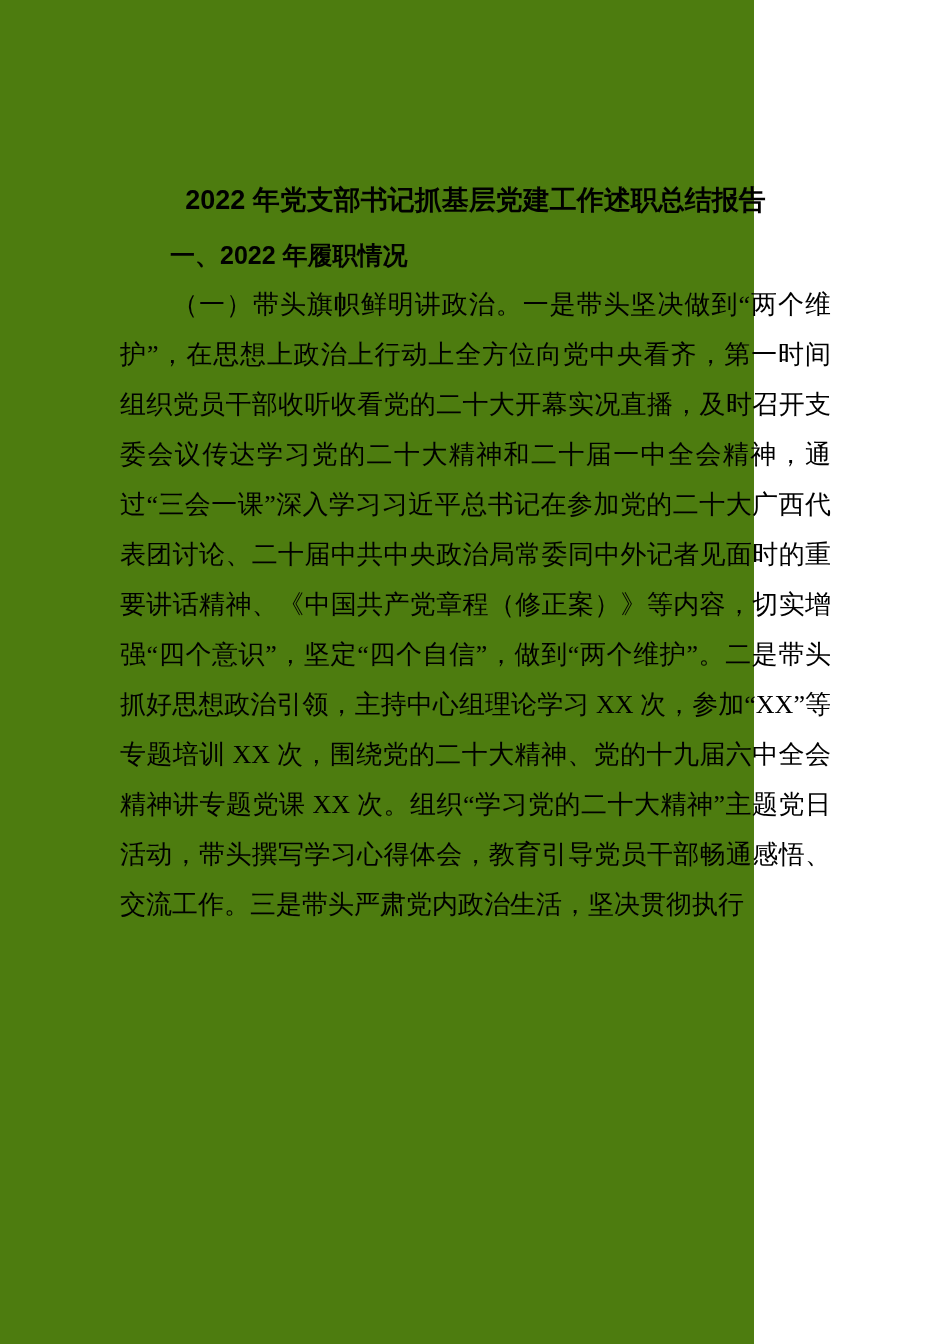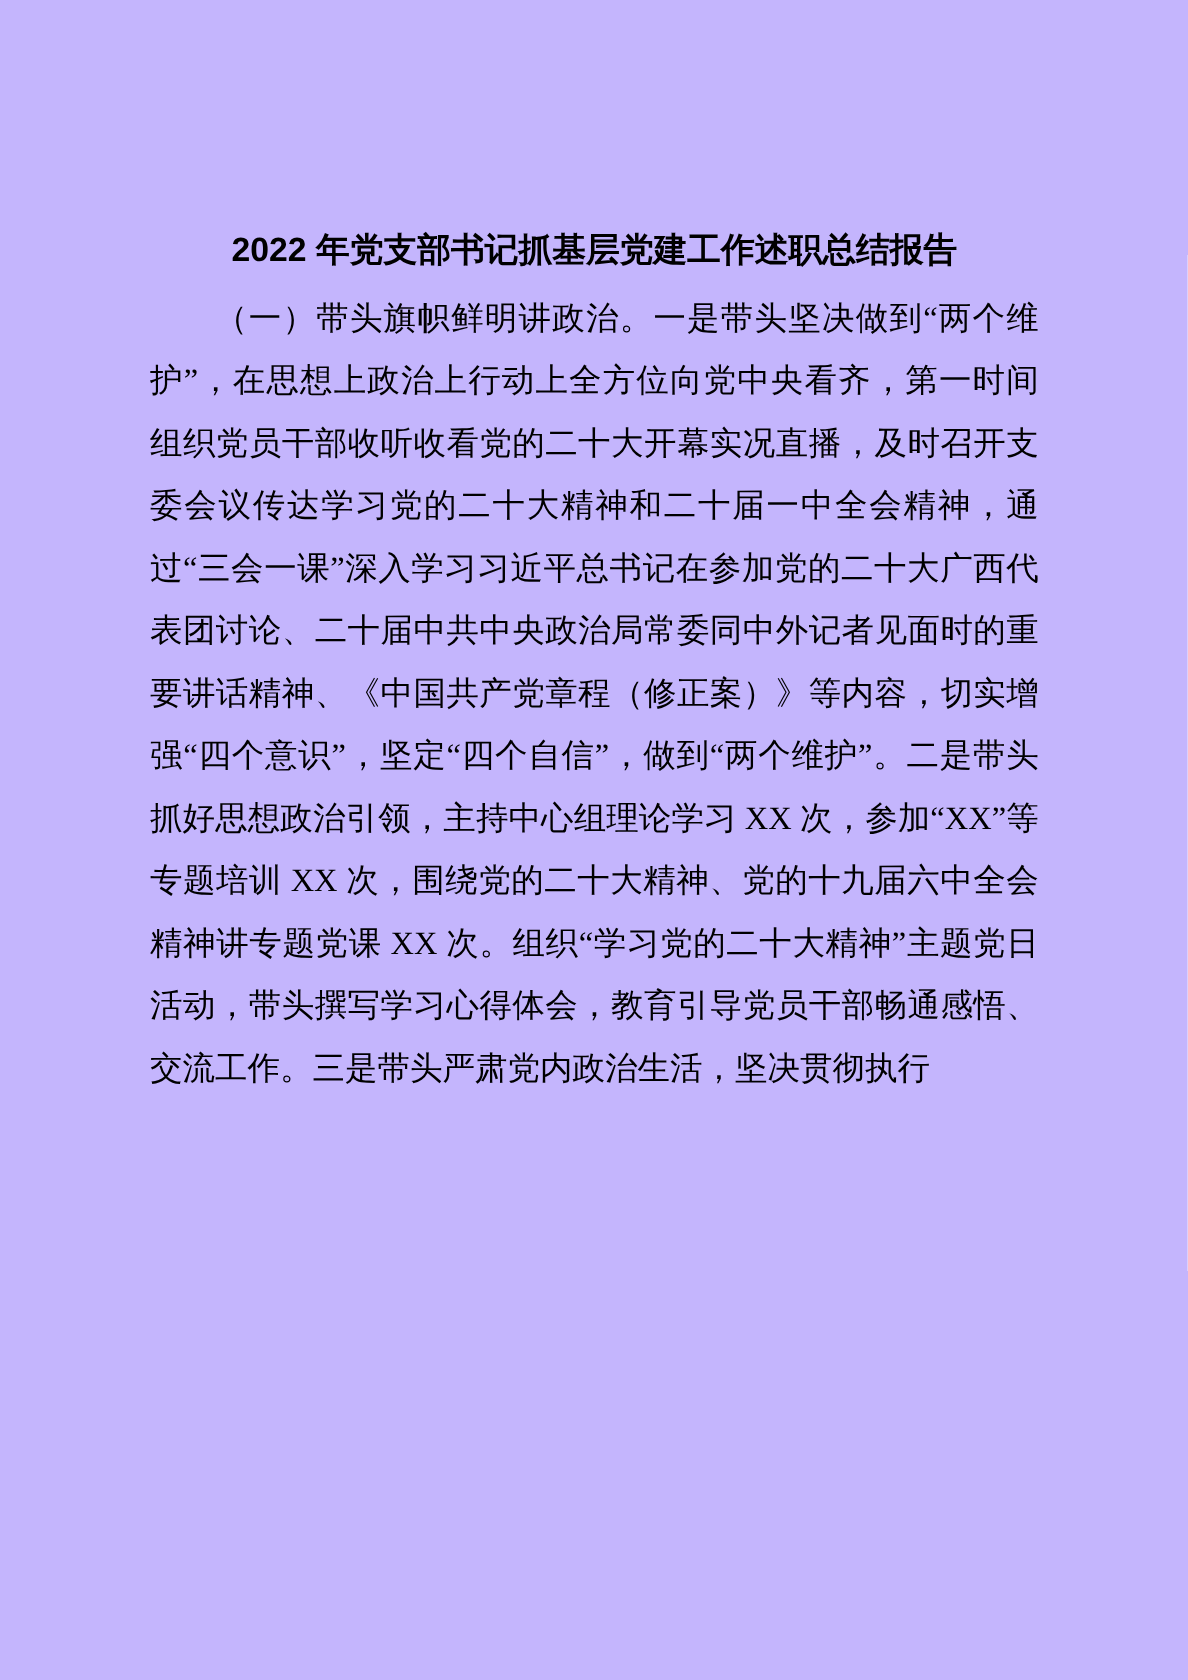--- a/index.html
+++ b/index.html
@@ -8,23 +8,23 @@
   }
   body {
     width: 950px;
     height: 1344px;
     background: #ffffff;
     overflow: hidden;
     position: relative;
   }
   .page {
     position: relative;
-    width: 950px;
+    width: 754px;
     height: 1344px;
-    background: #c4b5fd;
+    background: #4d7c0f;
   }
   .content {
     position: absolute;
     left: 120px;
     top: 180px;
     width: 711px;
     color: #000000;
   }
   .doc-title {
     margin: 0 0 10px 0;
@@ -56,15 +56,16 @@
     text-indent: 2em;
     color: #000000;
   }
 </style>
 </head>
 <body>
 
 <div class="page">
   <div class="content">
     <h1 class="doc-title">2022 年党支部书记抓基层党建工作述职总结报告</h1>
+    <h2 class="heading">一、2022 年履职情况</h2>
     <p class="para">（一）带头旗帜鲜明讲政治。一是带头坚决做到“两个维护”，在思想上政治上行动上全方位向党中央看齐，第一时间组织党员干部收听收看党的二十大开幕实况直播，及时召开支委会议传达学习党的二十大精神和二十届一中全会精神，通过“三会一课”深入学习习近平总书记在参加党的二十大广西代表团讨论、二十届中共中央政治局常委同中外记者见面时的重要讲话精神、《中国共产党章程（修正案）》等内容，切实增强“四个意识”，坚定“四个自信”，做到“两个维护”。二是带头抓好思想政治引领，主持中心组理论学习 XX 次，参加“XX”等专题培训 XX 次，围绕党的二十大精神、党的十九届六中全会精神讲专题党课 XX 次。组织“学习党的二十大精神”主题党日活动，带头撰写学习心得体会，教育引导党员干部畅通感悟、交流工作。三是带头严肃党内政治生活，坚决贯彻执行</p>
   </div>
 </div>
 
 </body></html>

